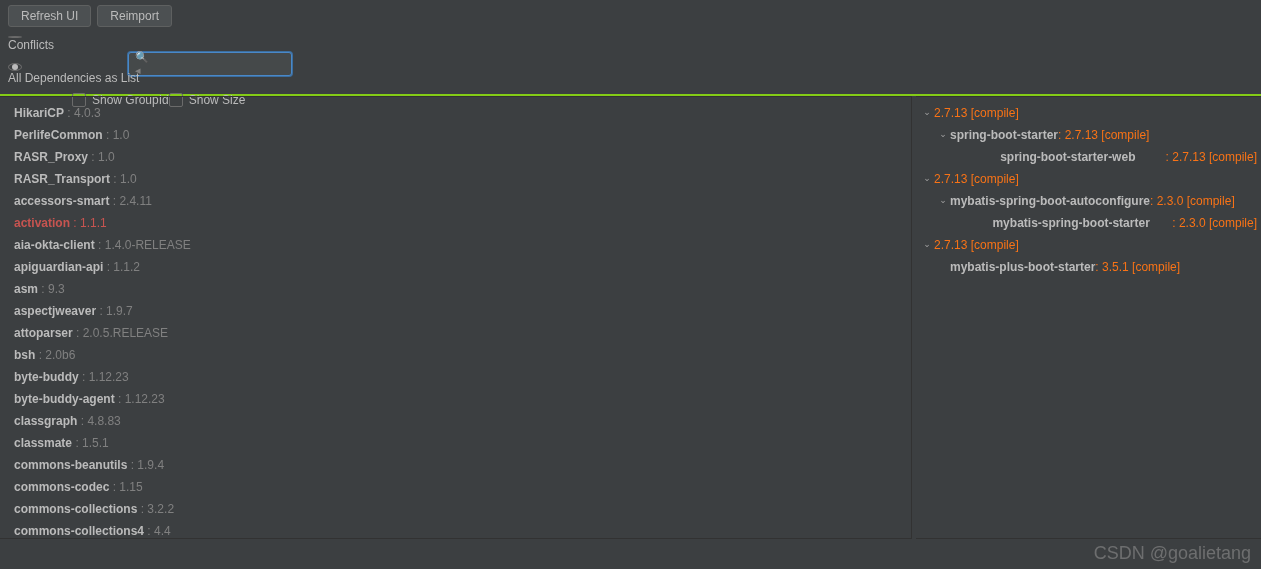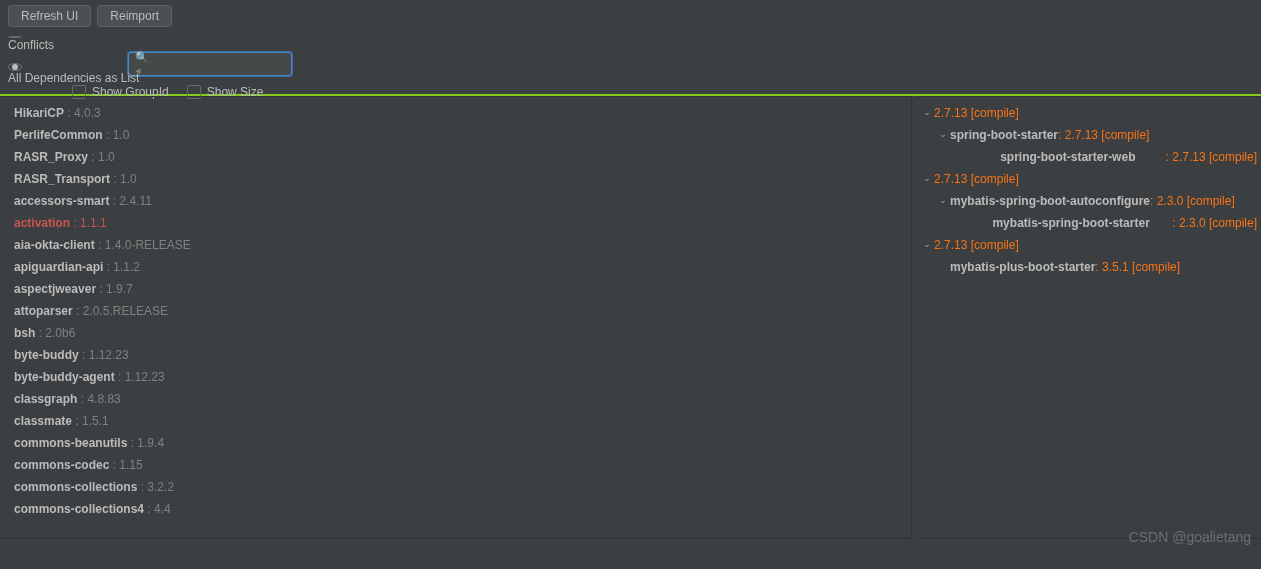--- a/index.html
+++ b/index.html
@@ -80,21 +80,21 @@
     border: none;
     outline: none;
     color: #bbbbbb;
     flex: 1;
     font-size: 12px;
   }
   .checkbox-group {
     display: flex;
     align-items: center;
     margin-left: 32px;
-    gap: 18px;
+    margin-top: 8px;
   }
   .checkbox {
     width: 14px;
     height: 14px;
     border: 1px solid #6b6b6b;
     border-radius: 2px;
     margin-right: 6px;
     cursor: pointer;
     display: inline-block;
     vertical-align: middle;
@@ -148,23 +148,23 @@
     display: inline-block;
     text-align: center;
   }
   .tree-label { color: #f97316; }
   .tree-name { font-weight: bold; color: #bbbbbb; }
   .indent-1 { padding-left: 20px; }
   .indent-2 { padding-left: 40px; justify-content: space-between; }
   .watermark {
     position: absolute;
     right: 10px;
-    bottom: 24px;
+    bottom: 5px;
     color: #888888;
-    font-size: 14px;
+    font-size: 18px;
     opacity: 0.65;
     font-family: Arial, sans-serif;
   }
 </style>
 </head>
 <body>
 
 <div class="toolbar">
   <button class="btn">Refresh UI</button>
   <button class="btn">Reimport</button>
@@ -198,20 +198,21 @@
 <div class="content">
   <div class="left-panel" id="left-panel">
       <div class="dep-item"><span class="dep-name">HikariCP</span><span class="dep-version"> : 4.0.3</span></div>
       <div class="dep-item"><span class="dep-name">PerlifeCommon</span><span class="dep-version"> : 1.0</span></div>
       <div class="dep-item"><span class="dep-name">RASR_Proxy</span><span class="dep-version"> : 1.0</span></div>
       <div class="dep-item"><span class="dep-name">RASR_Transport</span><span class="dep-version"> : 1.0</span></div>
       <div class="dep-item"><span class="dep-name">accessors-smart</span><span class="dep-version"> : 2.4.11</span></div>
       <div class="dep-item highlighted"><span class="dep-name">activation</span><span class="dep-version"> : 1.1.1</span></div>
       <div class="dep-item"><span class="dep-name">aia-okta-client</span><span class="dep-version"> : 1.4.0-RELEASE</span></div>
       <div class="dep-item"><span class="dep-name">apiguardian-api</span><span class="dep-version"> : 1.1.2</span></div>
+      <div class="dep-item"><span class="dep-name">asm</span><span class="dep-version"> : 9.3</span></div>
       <div class="dep-item"><span class="dep-name">aspectjweaver</span><span class="dep-version"> : 1.9.7</span></div>
       <div class="dep-item"><span class="dep-name">attoparser</span><span class="dep-version"> : 2.0.5.RELEASE</span></div>
       <div class="dep-item"><span class="dep-name">bsh</span><span class="dep-version"> : 2.0b6</span></div>
       <div class="dep-item"><span class="dep-name">byte-buddy</span><span class="dep-version"> : 1.12.23</span></div>
       <div class="dep-item"><span class="dep-name">byte-buddy-agent</span><span class="dep-version"> : 1.12.23</span></div>
       <div class="dep-item"><span class="dep-name">classgraph</span><span class="dep-version"> : 4.8.83</span></div>
       <div class="dep-item"><span class="dep-name">classmate</span><span class="dep-version"> : 1.5.1</span></div>
       <div class="dep-item"><span class="dep-name">commons-beanutils</span><span class="dep-version"> : 1.9.4</span></div>
       <div class="dep-item"><span class="dep-name">commons-codec</span><span class="dep-version"> : 1.15</span></div>
       <div class="dep-item"><span class="dep-name">commons-collections</span><span class="dep-version"> : 3.2.2</span></div>

